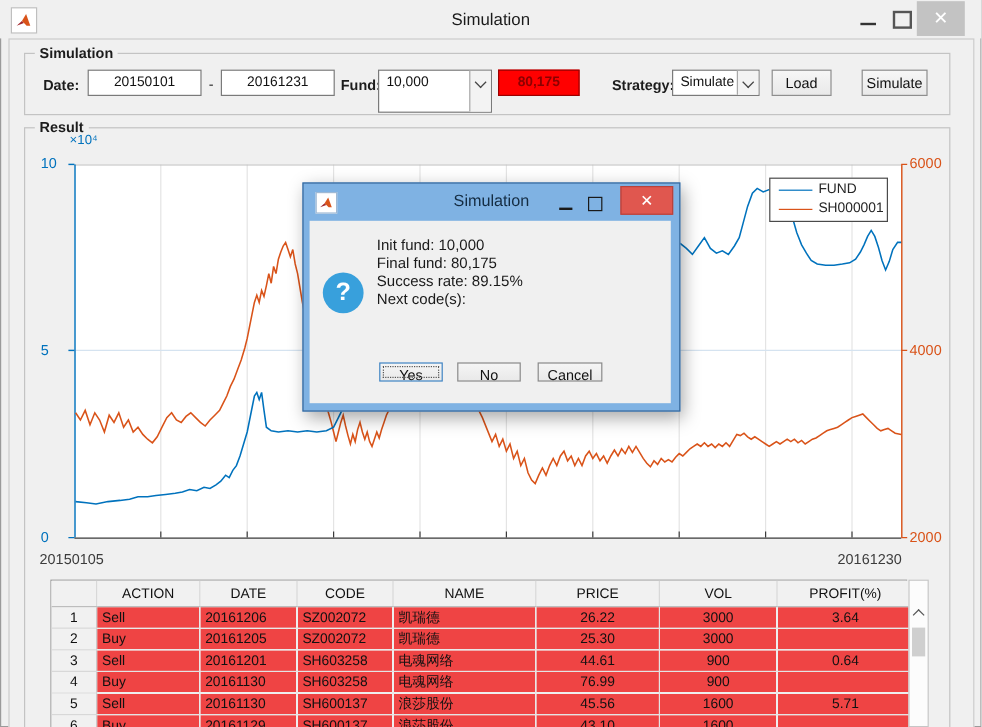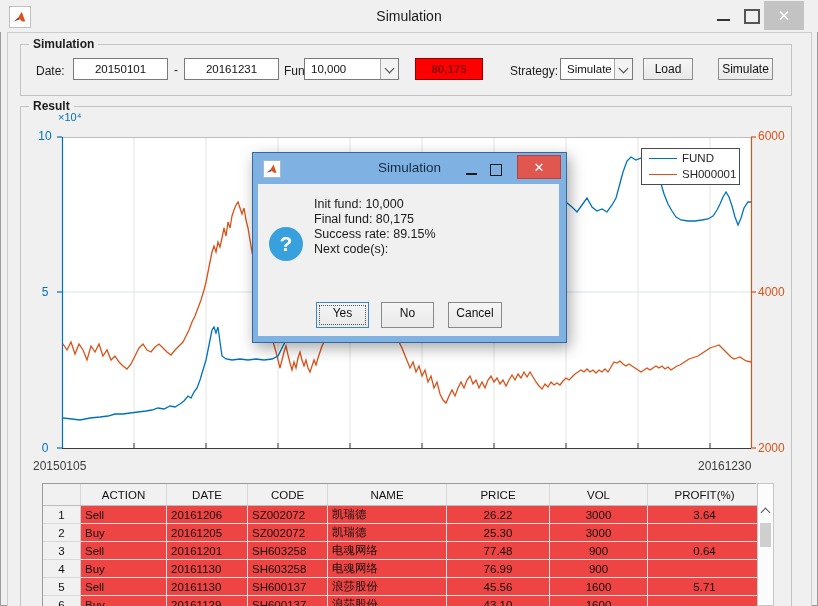--- a/index.html
+++ b/index.html
@@ -22,39 +22,39 @@
 
   .outer-panel{left:7px;top:32px;width:803px;height:574px;border:1px solid #cccccc;background:#f0f0f0}
 
   
   .groupbox{border:1px solid #c3c3c3;background:transparent}
   .gb-label{position:absolute;top:-8px;left:8px;background:#f0f0f0;padding:0 4px;
             font-size:12px;font-weight:bold;color:#1c1c1c;line-height:14px}
   #gb-sim{left:20px;top:44px;width:770px;height:50px}
   #gb-result{left:20px;top:106px;width:770px;height:510px}
 
-  .fld-label{font-size:12px;font-weight:normal;color:#1c1c1c}
+  .fld-label{font-size:12px;font-weight:bold;color:#1c1c1c}
   .textbox{background:#fff;border:1px solid #7a7a7a;font-size:11.5px;color:#111;
            text-align:center;line-height:20px;box-sizing:border-box}
   .combo{background:#fff;border:1px solid #7a7a7a;font-size:11.5px;color:#111;box-sizing:border-box;cursor:pointer}
   .combo .val{position:absolute;left:6px;top:0;line-height:20px}
   .combo .dd{position:absolute;right:0;top:0;width:17px;height:100%;border-left:1px solid #a9a9a9;background:#f3f3f3}
   .chev-down{position:absolute;left:5px;top:6px;width:6px;height:6px;
              border-right:1.5px solid #444;border-bottom:1.5px solid #444;transform:rotate(45deg)}
   .btn{background:linear-gradient(#f6f6f6,#e9e9e9);border:1px solid #8e8e8e;font-size:12px;color:#111;
        text-align:center;line-height:20px;box-sizing:border-box;cursor:pointer}
   .red-field{background:#ff0000;border:1px solid #9b0000;color:#8b0000;font-size:11.5px;font-weight:bold;
              text-align:center;line-height:20px;box-sizing:border-box}
 
   
   #chart-svg{left:0;top:0;z-index:1;pointer-events:none}
   .axis-blue{color:#0072BD;font-size:12px}
   .axis-orange{color:#D95319;font-size:12px}
   .axis-dark{color:#3c3c3c;font-size:12px}
-  .tick-r{width:22px;text-align:center;display:inline-block}
+  .tick-r{width:22px;text-align:left;display:inline-block}
   #legend{left:641px;top:148px;width:97px;height:35px;background:#fff;border:1px solid #4a4a4a;z-index:2}
   .lg-row{position:absolute;left:0;width:100%;height:17px}
   .lg-line{position:absolute;left:7px;top:8px;width:28px;height:0;border-top:1.6px solid}
   .lg-text{position:absolute;left:40px;top:2px;font-size:11.5px;color:#262626}
 
   
   #table-wrap{left:42px;top:483px;width:714px;background:#fff;border:1px solid #9a9a9a;z-index:2;box-sizing:border-box}
   table.trades{border-collapse:collapse;table-layout:fixed;width:712px;background:#fff}
   table.trades th{height:21px;background:#f1f1f1;font-weight:normal;font-size:11.5px;color:#111;
         border-right:1px solid #d8d8d8;border-bottom:1px solid #bdbdbd;padding:0}
@@ -82,21 +82,21 @@
   .dlg-title{position:absolute;left:0;top:7px;width:100%;text-align:center;font-size:13.5px;color:#142c42}
   .dlg-min{position:absolute;left:213px;top:20px;width:11px;height:2px;background:#1a1a1a;cursor:pointer}
   .dlg-max{position:absolute;left:237px;top:11px;width:10px;height:10px;border:1.5px solid #1a1a1a;cursor:pointer}
   .dlg-close{position:absolute;left:264px;top:2px;width:44px;height:24px;background:#e0574f;border:1px solid #b8423c;
              color:#fff;font-size:13px;text-align:center;line-height:24px;box-sizing:border-box;cursor:pointer}
   .dlg-content{position:absolute;left:5px;top:31px;width:301px;height:152px;background:#f0f0f0}
   .q-icon{position:absolute;left:11px;top:43px;width:34px;height:34px;border-radius:50%;background:#38a0dc;
           color:#fff;font-size:21px;font-weight:bold;text-align:center;line-height:34px}
   .dlg-line{position:absolute;left:56px;width:240px;height:15px;font-size:12.5px;color:#1a1a1a;line-height:15px}
   .dlg-question{position:absolute;left:56px;top:87px;width:244px;font-size:12.5px;color:#1a1a1a}
-  .dlg-btn{position:absolute;top:118px;width:53px;height:26px;background:linear-gradient(#f5f5f5,#e9e9e9);
+  .dlg-btn{position:absolute;top:118px;width:53px;height:16px;background:linear-gradient(#f5f5f5,#e9e9e9);
            border:1px solid #8a8a8a;font-size:12px;color:#111;text-align:center;line-height:20px;
            box-sizing:border-box;cursor:pointer}
   .dlg-btn.focus{border-color:#3f84c4;outline:1px dotted #555;outline-offset:-4px}
 </style>
 </head>
 <body>
 
 <div id="screen">
 
   <div class="abs titlebar">
@@ -115,21 +115,21 @@
   <div class="abs outer-panel"></div>
 
   <div class="abs groupbox" id="gb-sim">
     <span class="gb-label">Simulation</span>
   </div>
   <span class="abs fld-label" style="left:36px;top:64px">Date:</span>
   <div class="abs textbox" style="left:73px;top:58px;width:95px;height:22px">20150101</div>
   <span class="abs fld-label" style="left:174px;top:63px;font-weight:normal">-</span>
   <div class="abs textbox" style="left:184px;top:58px;width:95px;height:22px">20161231</div>
   <span class="abs fld-label" style="left:284px;top:64px">Fund:</span>
-  <div class="abs combo" style="left:304px;top:58px;width:95px;height:22px">
+  <div class="abs combo" style="left:315px;top:58px;width:95px;height:36px">
     <span class="val">10,000</span>
     <span class="dd">
         <span class="chev-down"></span>
       </span>
   </div>
   <div class="abs red-field" style="left:415px;top:58px;width:68px;height:22px">80,175</div>
   <span class="abs fld-label" style="left:510px;top:64px">Strategy:</span>
   <div class="abs combo" style="left:560px;top:58px;width:73px;height:22px">
     <span class="val">Simulate</span>
     <span class="dd">
@@ -241,21 +241,21 @@
             <td class="c5">25.30</td>
             <td class="c6">3000</td>
             <td class="c7"></td>
           </tr>
           <tr>
             <td class="c0">3</td>
             <td class="c1">Sell</td>
             <td class="c2">20161201</td>
             <td class="c3">SH603258</td>
             <td class="c4">电魂网络</td>
-            <td class="c5">77.48</td>
+            <td class="c5">44.61</td>
             <td class="c6">900</td>
             <td class="c7 hl">0.64</td>
           </tr>
           <tr>
             <td class="c0">4</td>
             <td class="c1">Buy</td>
             <td class="c2">20161130</td>
             <td class="c3">SH603258</td>
             <td class="c4">电魂网络</td>
             <td class="c5">76.99</td>

